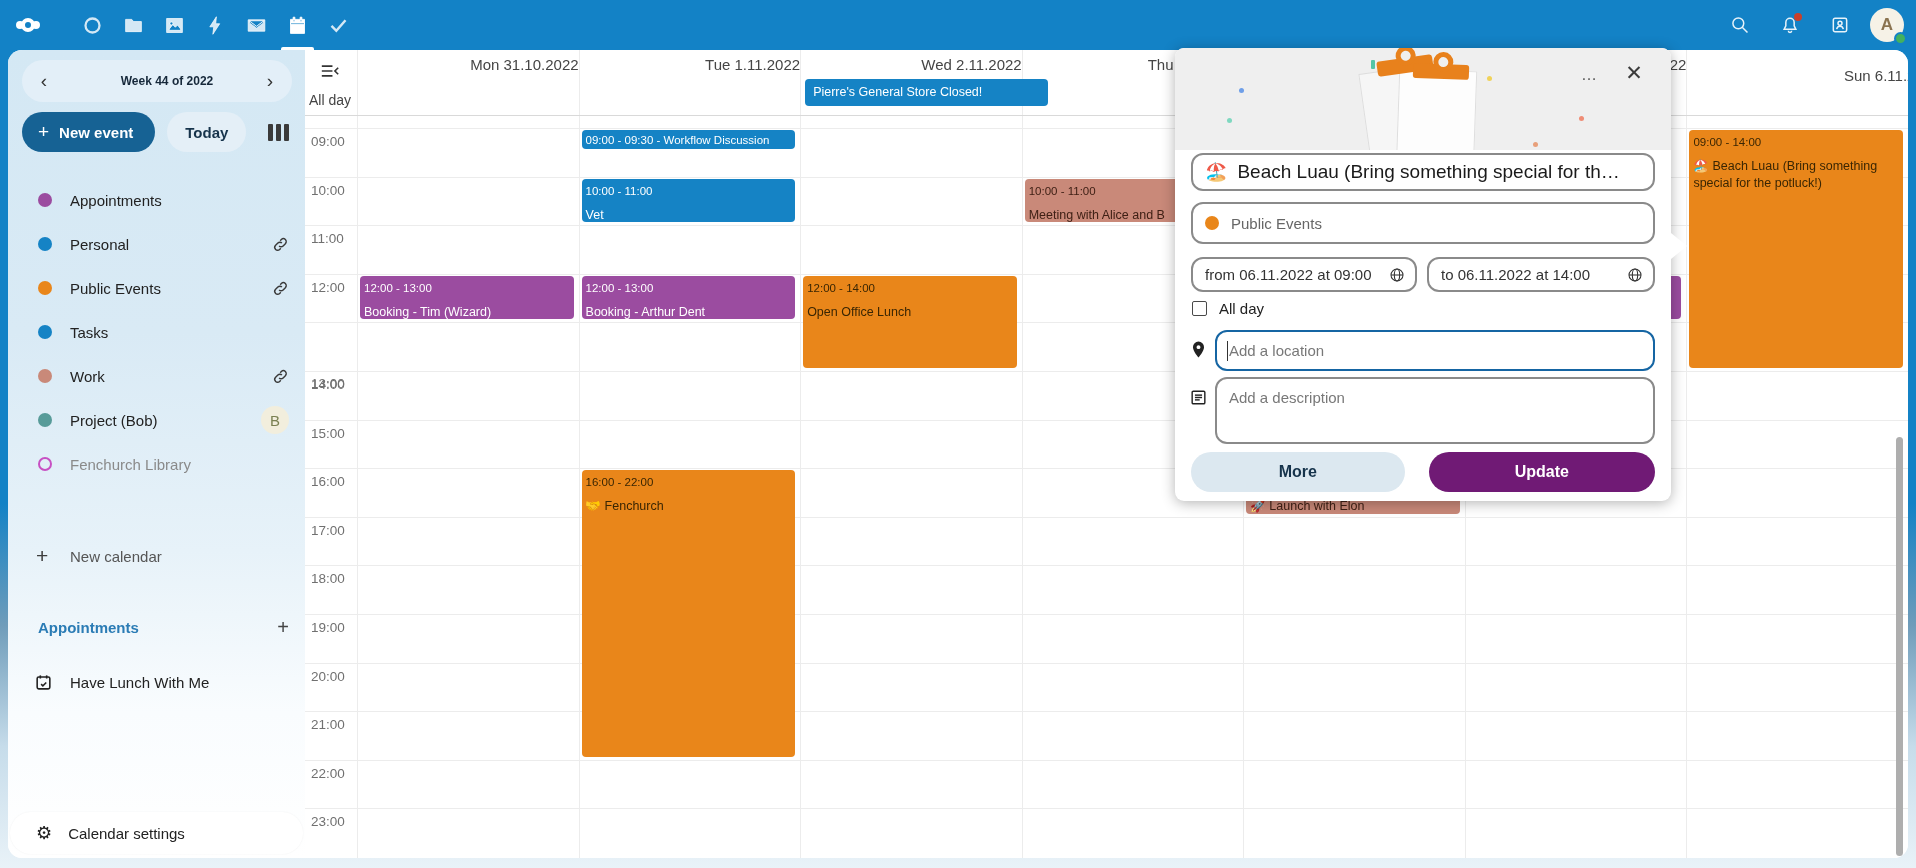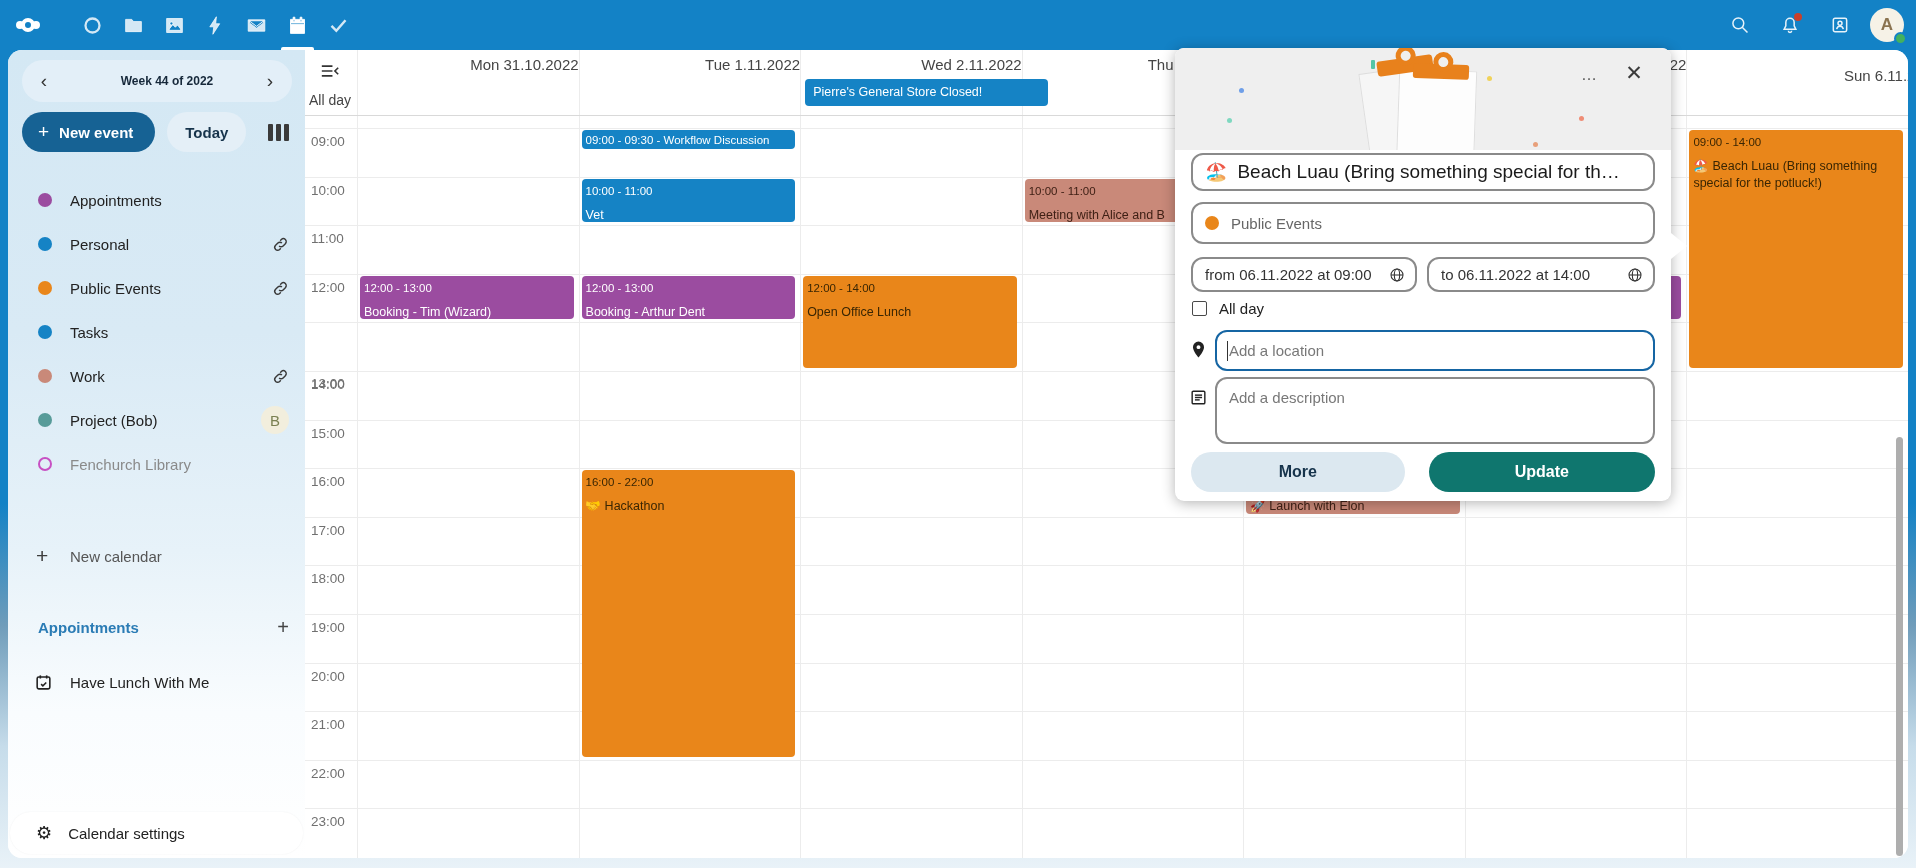--- a/index.html
+++ b/index.html
@@ -126,21 +126,21 @@
   .pp-allday .tx { font-size:15px; color:#222; }
   .row-ic { position:absolute; left:12px; width:22px; display:flex; justify-content:center; }
   .row-ic svg { width:19px; height:19px; }
   .pp-loc { position:absolute; left:40px; top:282px; width:440px; height:41px; border:2px solid #1565a3; border-radius:12px;
     display:flex; align-items:center; padding:0 10px; }
   .caret { width:1px; height:20px; background:#333; margin-right:1px; }
   .placeholder { font-size:15px; color:#787878; }
   .pp-desc { position:absolute; left:40px; top:329px; width:440px; height:67px; border:2px solid #8a8a8a; border-radius:12px; padding:10px 12px; }
   .pp-btns { position:absolute; left:16px; top:404px; width:464px; height:40px; display:flex; gap:24px; }
   .btn-more { width:222px; height:40px; border:none; border-radius:20px; background:#dce8f0; color:#16334b; font-size:16px; font-weight:bold; cursor:pointer; font-family:inherit; }
-  .btn-update { width:235px; height:40px; border:none; border-radius:20px; background:#0f766e; color:#fff; font-size:16px; font-weight:bold; cursor:pointer; font-family:inherit; }
+  .btn-update { width:235px; height:40px; border:none; border-radius:20px; background:#701a75; color:#fff; font-size:16px; font-weight:bold; cursor:pointer; font-family:inherit; }
   .pp-arrow { position:absolute; left:1671px; top:233px; width:0; height:0; border-top:13px solid transparent;
     border-bottom:13px solid transparent; border-left:16px solid #fff; z-index:51; }
   .sb-thumb { position:absolute; left:1896px; top:437px; width:7px; height:419px; border-radius:4px; background:#aeaeae; z-index:60; }
 </style>
 </head>
 <body>
 
 <div class="page">
 
   <header class="topbar">
@@ -396,21 +396,21 @@
           <div class="ev" style="left: 498.143px; width: 213.571px; top: 225.8px; height: 92.2px; background: rgb(233, 134, 26); color: rgb(58, 38, 3);">
             <div class="t">12:00 - 14:00</div>
             <div class="n">Open Office Lunch</div>
           </div>
           <div class="ev" style="left: 719.714px; width: 213.571px; top: 128.6px; height: 43.6px; background: rgb(201, 137, 121); color: rgb(63, 32, 21);">
             <div class="t">10:00 - 11:00</div>
             <div class="n">Meeting with Alice and B</div>
           </div>
           <div class="ev" style="left: 276.571px; width: 213.571px; top: 420.2px; height: 286.6px; background: rgb(233, 134, 26); color: rgb(58, 38, 3);">
             <div class="t">16:00 - 22:00</div>
-            <div class="n">🤝 Hackathon</div>
+            <div class="n">🤝 Fenchurch</div>
           </div>
           <div class="ev" style="left: 941.286px; width: 213.571px; top: 420.2px; height: 43.6px; background: rgb(201, 137, 121); color: rgb(63, 32, 21);">
             <div class="t">&nbsp;</div>
             <div class="n">🚀 Launch with Elon</div>
           </div>
           <div class="ev" style="left: 1162.86px; width: 213.571px; top: 225.8px; height: 43.6px; background: rgb(155, 76, 160); color: rgb(255, 255, 255);">
             <div class="t">&nbsp;</div>
             <div class="n"></div>
           </div>
           <div class="ev" style="left: 1384.43px; width: 213.571px; top: 80px; height: 238px; background: rgb(233, 134, 26); color: rgb(58, 38, 3);">

